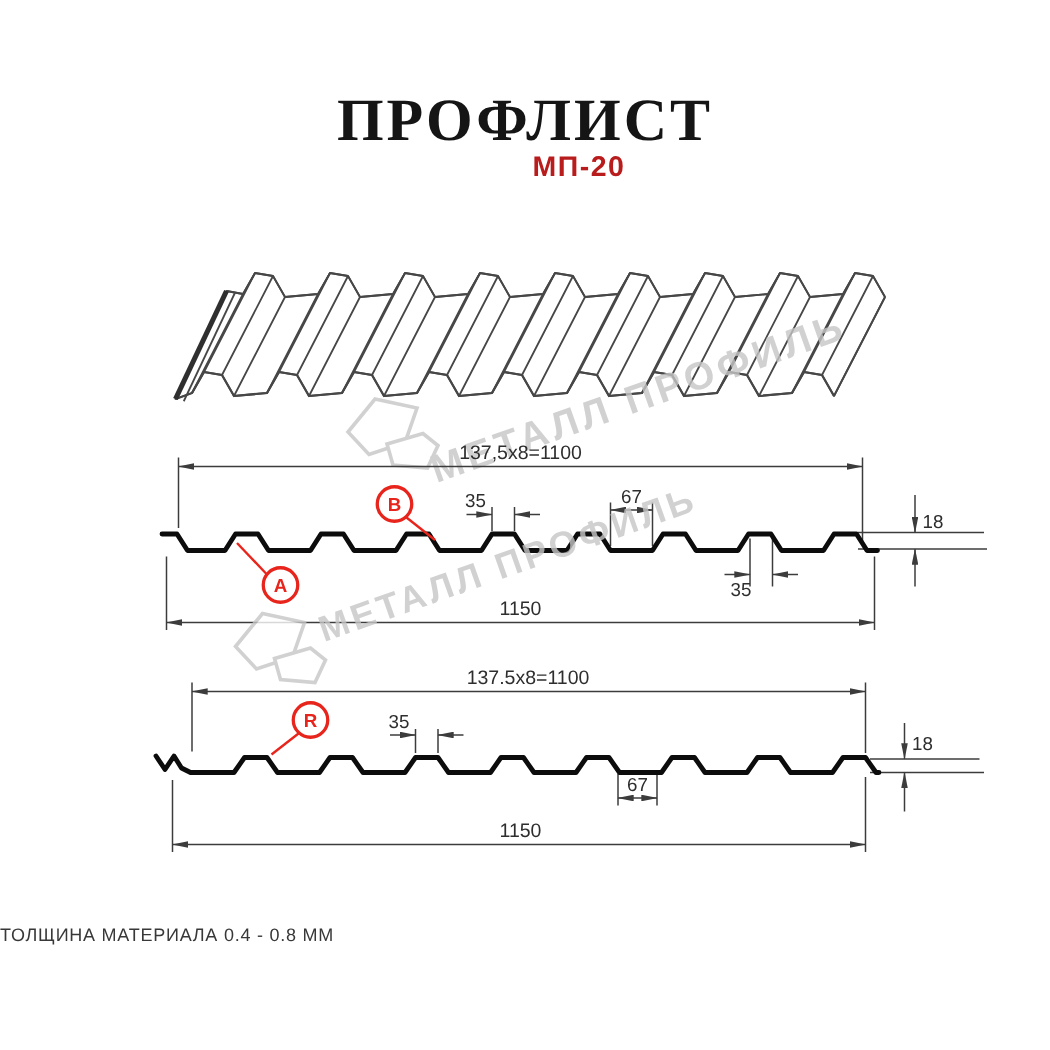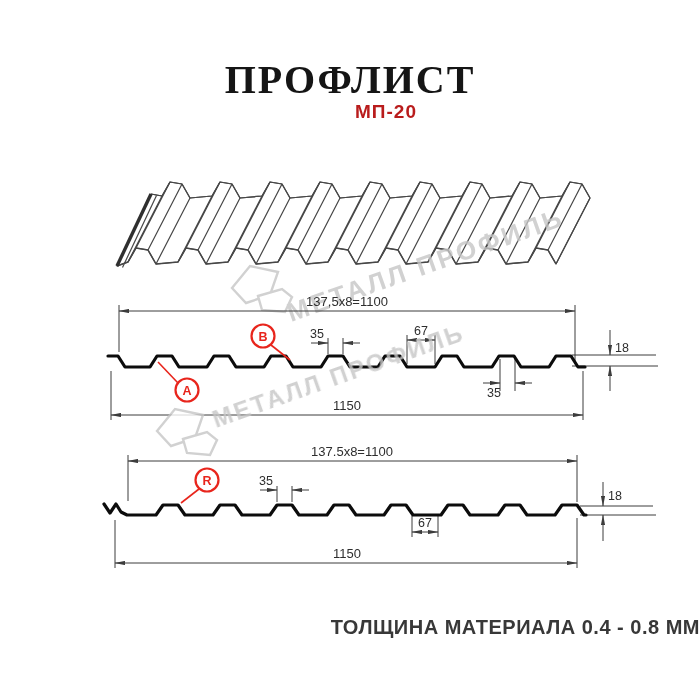--- a/index.html
+++ b/index.html
@@ -2,22 +2,22 @@
 <html><head>
 <meta charset="utf-8">
 <style>
   html,body{margin:0;padding:0;background:#fff;}
   .page{position:relative;width:700px;height:700px;background:#ffffff;overflow:hidden;
         font-family:"Liberation Sans",sans-serif;}
   .title{position:absolute;top:56px;left:0;width:100%;text-align:center;
          font-size:40px;font-weight:bold;letter-spacing:2px;color:#151515;font-family:Liberation Serif, serif;}
   .subtitle{position:absolute;top:101px;left:0;width:100%;text-align:center;
          font-size:19px;font-weight:bold;letter-spacing:1px;color:#b91c1c;margin-left:36px;}
-  .footer{position:absolute;top:616px;left:0;width:100%;text-align:right;
-         font-size:20px;font-weight:bold;letter-spacing:.5px;color:#383838;}
+  .footer{position:absolute;top:616px;left:0;width:100%;text-align:left;
+         font-size:12px;font-weight:normal;letter-spacing:.5px;color:#383838;}
   svg.canvas{position:absolute;top:0;left:0;}
   .sheet{stroke:#474747;stroke-width:1.2;fill:none;stroke-linejoin:round;}
   .sheetfill{fill:#ffffff;stroke:#474747;stroke-width:1.2;stroke-linejoin:round;}
   .prof{stroke:#0c0c0c;stroke-width:3.2;fill:none;stroke-linejoin:round;stroke-linecap:round;}
   .dim{stroke:#3c3c3c;stroke-width:1;fill:none;}
   .dimtxt{font-size:13px;fill:#2e2e2e;text-anchor:middle;}
   .small{font-size:12.5px;}
   .start{text-anchor:start;}
   .wmtxt{font-weight:bold;letter-spacing:3px;}
   .redlbl{font-size:12.5px;font-weight:bold;text-anchor:middle;}

